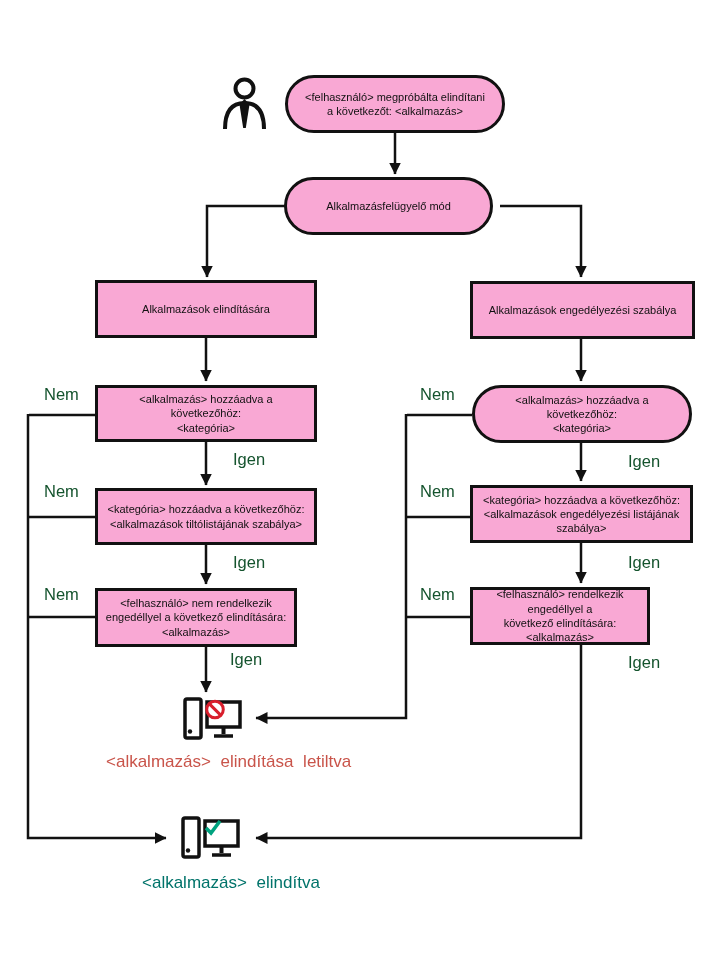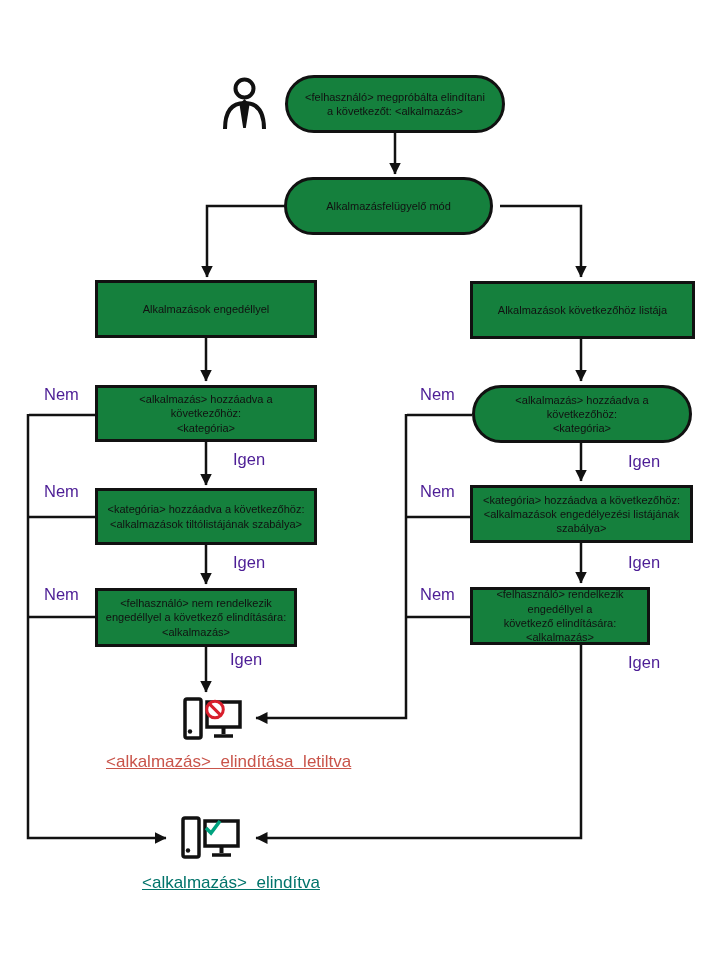--- a/index.html
+++ b/index.html
@@ -3,28 +3,28 @@
 <meta charset="utf-8">
 <style>
   html,body{margin:0;padding:0;}
   body{
     width:720px;height:960px;position:relative;background:#ffffff;
     font-family:"Liberation Sans", sans-serif;color:#111;overflow:hidden;
   }
   #lines{position:absolute;left:0;top:0;width:720px;height:960px;z-index:0;}
   .node{
     position:absolute;z-index:1;box-sizing:border-box;
-    border:3px solid #111;background:#15803d;
+    border:3px solid #111;background:#f9a8d4;
     display:flex;align-items:center;justify-content:center;
     text-align:center;font-size:11px;line-height:1.3;
     white-space:pre-line;padding:2px 6px;color:#111;
   }
   .stadium{border-radius:29px;}
-  .lbl{position:absolute;z-index:1;font-size:16.5px;color:#4c1d95;}
-  .outcome{position:absolute;z-index:1;font-size:17px;word-spacing:5px;text-decoration:underline;}
+  .lbl{position:absolute;z-index:1;font-size:16.5px;color:#14532d;}
+  .outcome{position:absolute;z-index:1;font-size:17px;word-spacing:5px;}
   .outcome.blocked{color:#c9544a;}
   .outcome.started{color:#00736a;}
   .icon{position:absolute;z-index:1;}
 </style>
 </head>
 <body>
 
 <svg id="lines" viewBox="0 0 720 960" xmlns="http://www.w3.org/2000/svg">
   <defs>
     <marker id="arr" markerUnits="userSpaceOnUse" markerWidth="13" markerHeight="13" refX="11.5" refY="6" orient="auto">
@@ -62,23 +62,23 @@
   <circle cx="23.5" cy="11.5" r="9" fill="none" stroke="#111" stroke-width="4"></circle>
   <path d="M4,52 C4,32 13,26 23.5,26 C34,26 43,32 43,52" fill="none" stroke="#111" stroke-width="4"></path>
   <path d="M23.5,22 L28.5,27.5 L24.8,51 L22.2,51 L18.5,27.5 Z" fill="#111"></path>
 </svg>
 
 <div class="node stadium" style="left:285px;top:75px;width:220px;height:58px">&lt;felhasználó&gt; megpróbálta elindítani
 a következőt: &lt;alkalmazás&gt;</div>
 
 <div class="node stadium" style="left:284px;top:177px;width:209px;height:58px">Alkalmazásfelügyelő mód</div>
 
-<div class="node" style="left:95px;top:280px;width:222px;height:58px">Alkalmazások engedéllyel</div>
+<div class="node" style="left:95px;top:280px;width:222px;height:58px">Alkalmazások elindítására</div>
 
-<div class="node" style="left:470px;top:281px;width:225px;height:58px">Alkalmazások következőhöz listája</div>
+<div class="node" style="left:470px;top:281px;width:225px;height:58px">Alkalmazások engedélyezési szabálya</div>
 
 <div class="node" style="left:95px;top:385px;width:222px;height:57px">&lt;alkalmazás&gt; hozzáadva a következőhöz:
 &lt;kategória&gt;</div>
 
 <div class="node stadium" style="left:472px;top:385px;width:220px;height:58px">&lt;alkalmazás&gt; hozzáadva a következőhöz:
 &lt;kategória&gt;</div>
 
 <div class="node" style="left:95px;top:488px;width:222px;height:57px">&lt;kategória&gt; hozzáadva a következőhöz:
 &lt;alkalmazások tiltólistájának szabálya&gt;</div>
 

